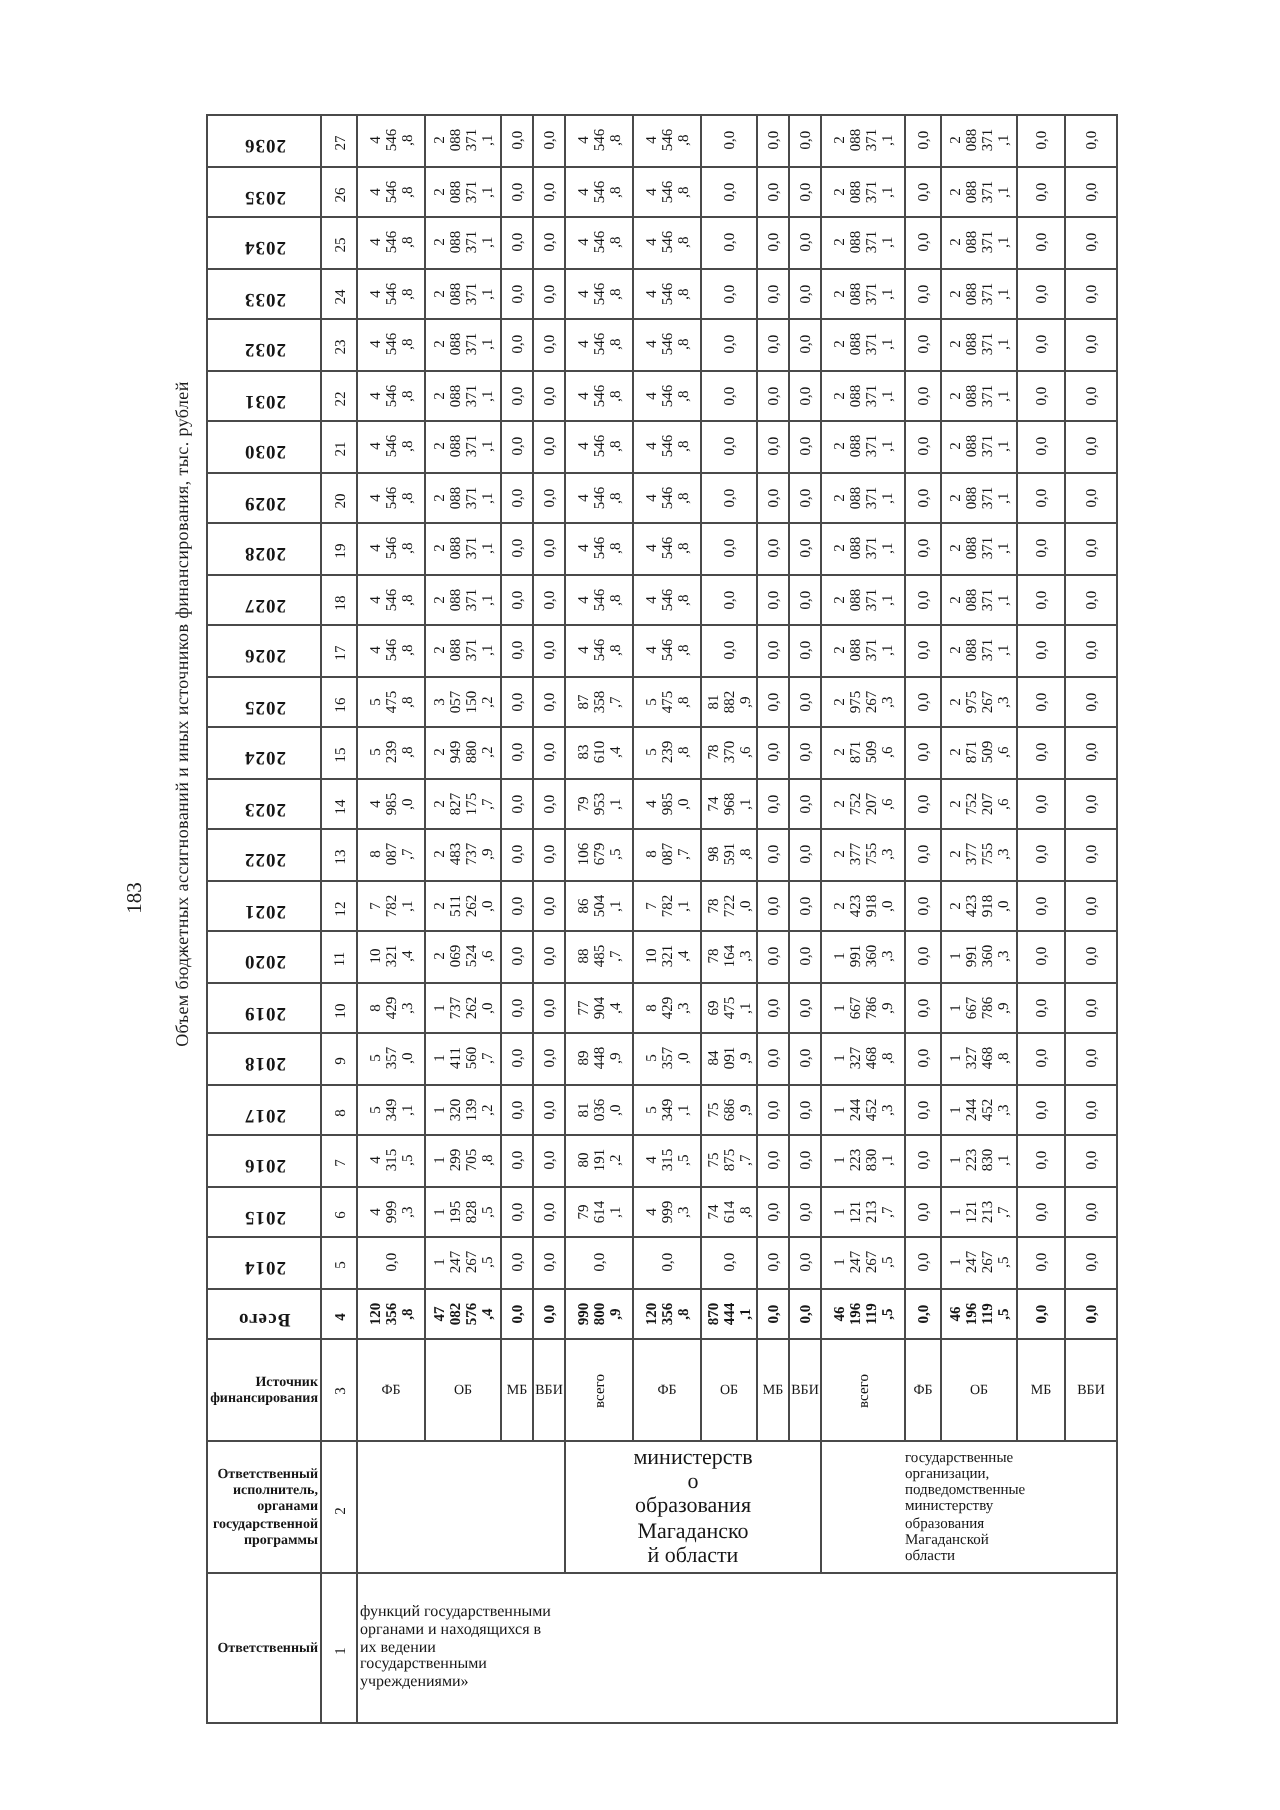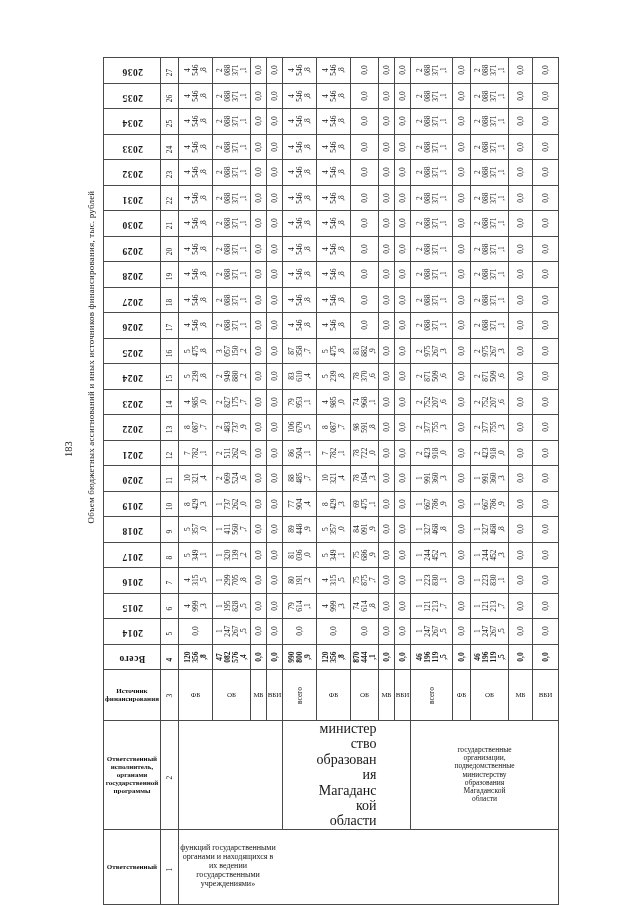--- a/index.html
+++ b/index.html
@@ -21,26 +21,26 @@
   .v{position:absolute;top:50%;left:50%;width:17px;
      transform:translate(-50%,-50%) rotate(-90deg);
      font-size:7.5px;line-height:1.06;text-align:center;white-space:pre-line;}
   .vn{display:inline-block;transform:rotate(-90deg);white-space:nowrap;font-size:7.5px;}
   tr.bold td, tr.bold .v{font-weight:bold;}
   tr.src{height:51px;}
   tr.src td{font-size:7px;}
   tr.exec{height:66px;}
   tr.nm{height:75px;}
   .hwrap{font-size:7px;font-weight:bold;line-height:1.15;overflow-wrap:break-word;
-         padding:1px;text-align:center;}
-  .xwrap{width:60px;margin:0 auto;font-size:14px;line-height:1.1;overflow-wrap:break-word;text-align:right;}
-  .xwrap2{width:64px;margin:0 auto;font-size:7.5px;line-height:1.1;overflow-wrap:break-word;text-align:center;}
+         padding:1px;text-align:right;}
+  .xwrap{width:60px;margin:0 auto;font-size:11px;line-height:1.1;overflow-wrap:break-word;text-align:center;}
+  .xwrap2{width:64px;margin:0 auto;font-size:7.5px;line-height:1.1;overflow-wrap:break-word;text-align:left;}
   td.nameval{text-align:left;}
   .nwrap{width:96px;margin-left:1px;font-size:8px;line-height:1.12;overflow-wrap:break-word;
-         text-align:center;}
+         text-align:left;}
 </style>
 </head>
 <body>
 
 <div class="page">
 
   <div class="vtitle">Объем бюджетных ассигнований и иных источников финансирования, тыс. рублей</div>
   <div class="pagenum">183</div>
 
   <table class="grid">

